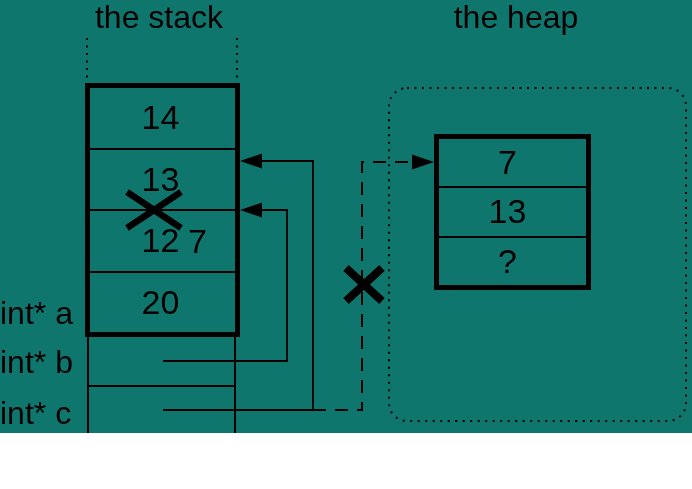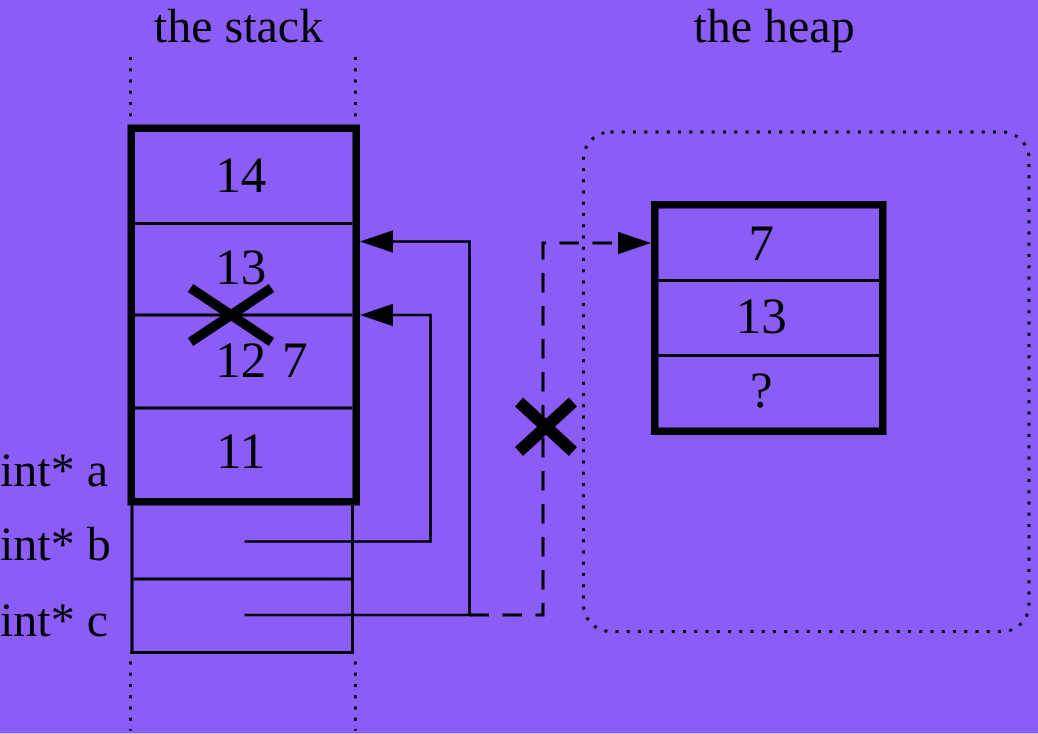--- a/index.html
+++ b/index.html
@@ -1,19 +1,19 @@
 <!DOCTYPE html>
 <html><head>
 <meta charset="utf-8">
 <style>
   html,body { margin:0; padding:0; background:#ffffff; }
   .canvas {
-    position:relative; width:692px; height:489px;
-    background:#8b5cf6; color:#000;
-    font-family:Liberation Serif, serif;
+    position:relative; width:692px; height:433px;
+    background:#0f766e; color:#000;
+    font-family:Liberation Sans, sans-serif;
     overflow:hidden;
   }
   .title {
     position:absolute; top:1px; transform:translateX(-50%);
     font-size:32px; line-height:1; white-space:nowrap;
   }
   .stack-title { left:159px; }
   .heap-title  { left:516px; }
 
   
@@ -75,21 +75,21 @@
       <span>14</span>
     </div>
     <div class="stack-row">
       <span>13</span>
     </div>
     <div class="stack-row">
       <span>12</span>
       <span class="new-value">7</span>
     </div>
     <div class="stack-row">
-      <span>11</span>
+      <span>20</span>
     </div>
   </div>
 
   <div class="sub-box">
     <div class="sub-cell"></div>
     <div class="sub-cell"></div>
   </div>
 
   <div class="var-label var-a">int* a</div>
   <div class="var-label var-c">int* c</div>

